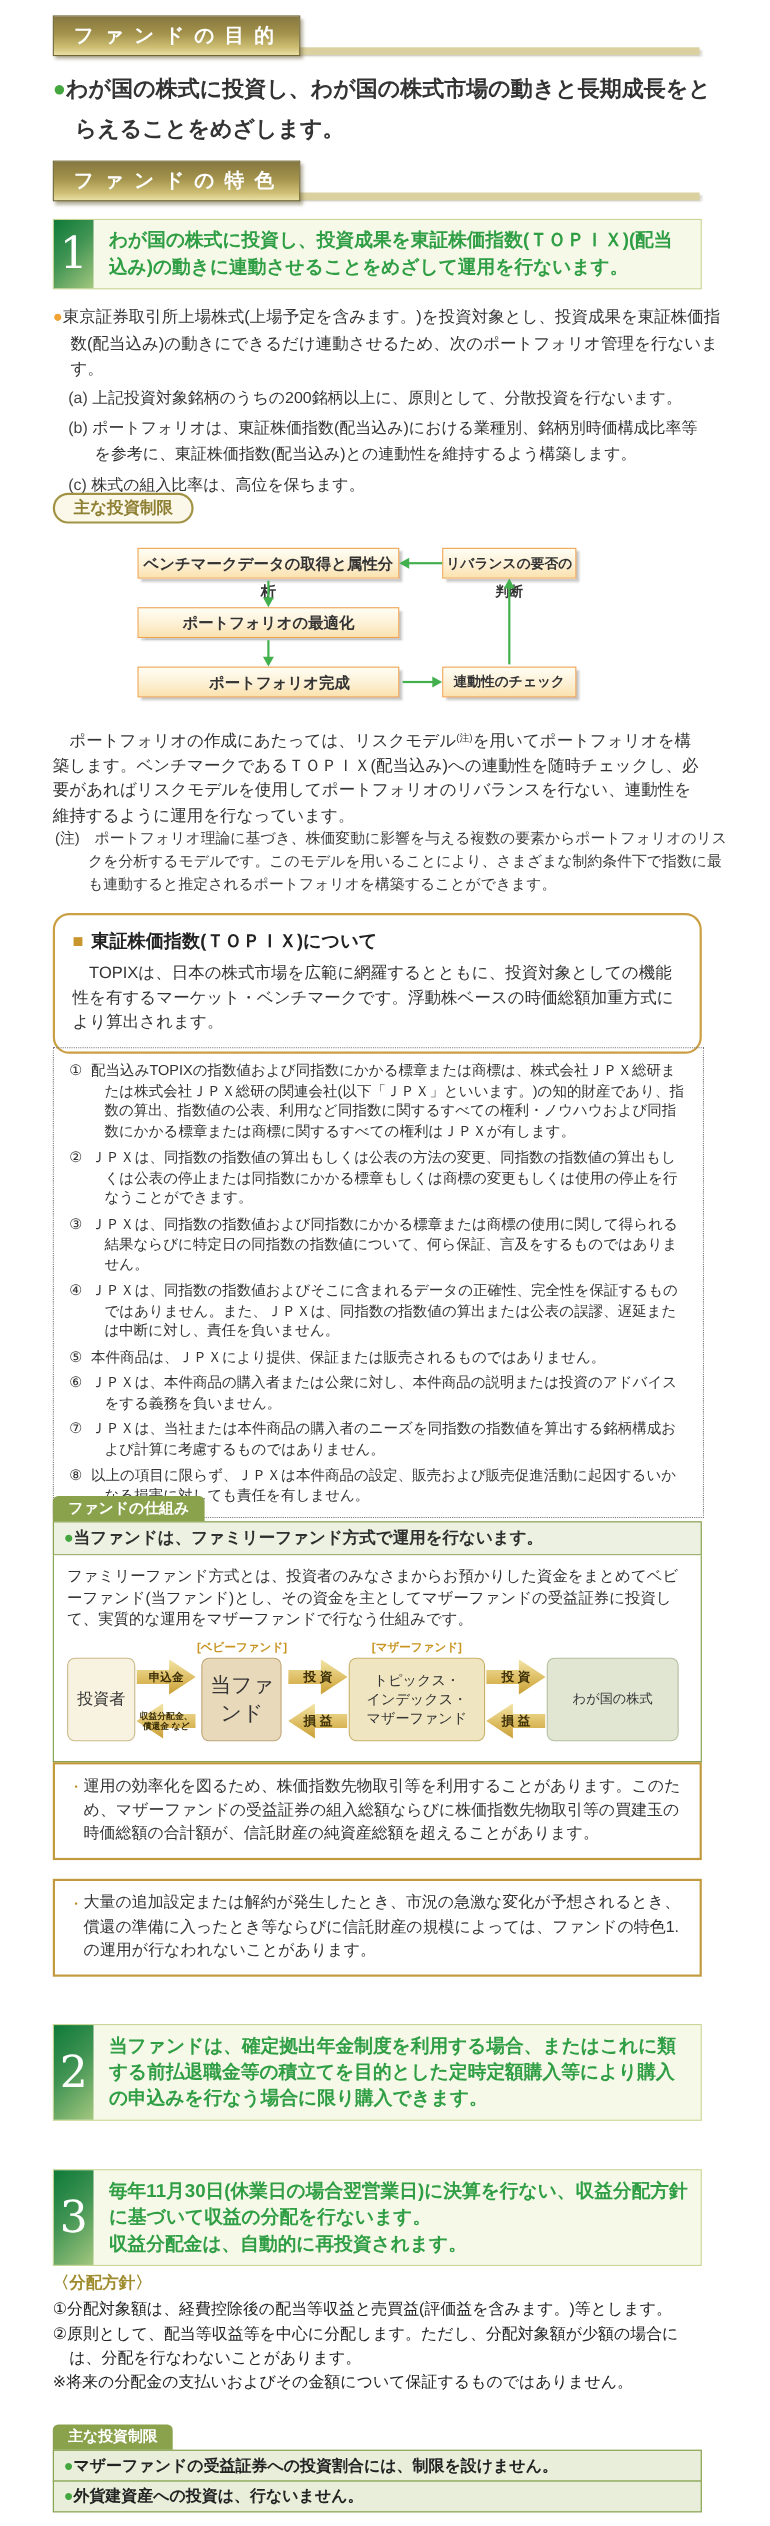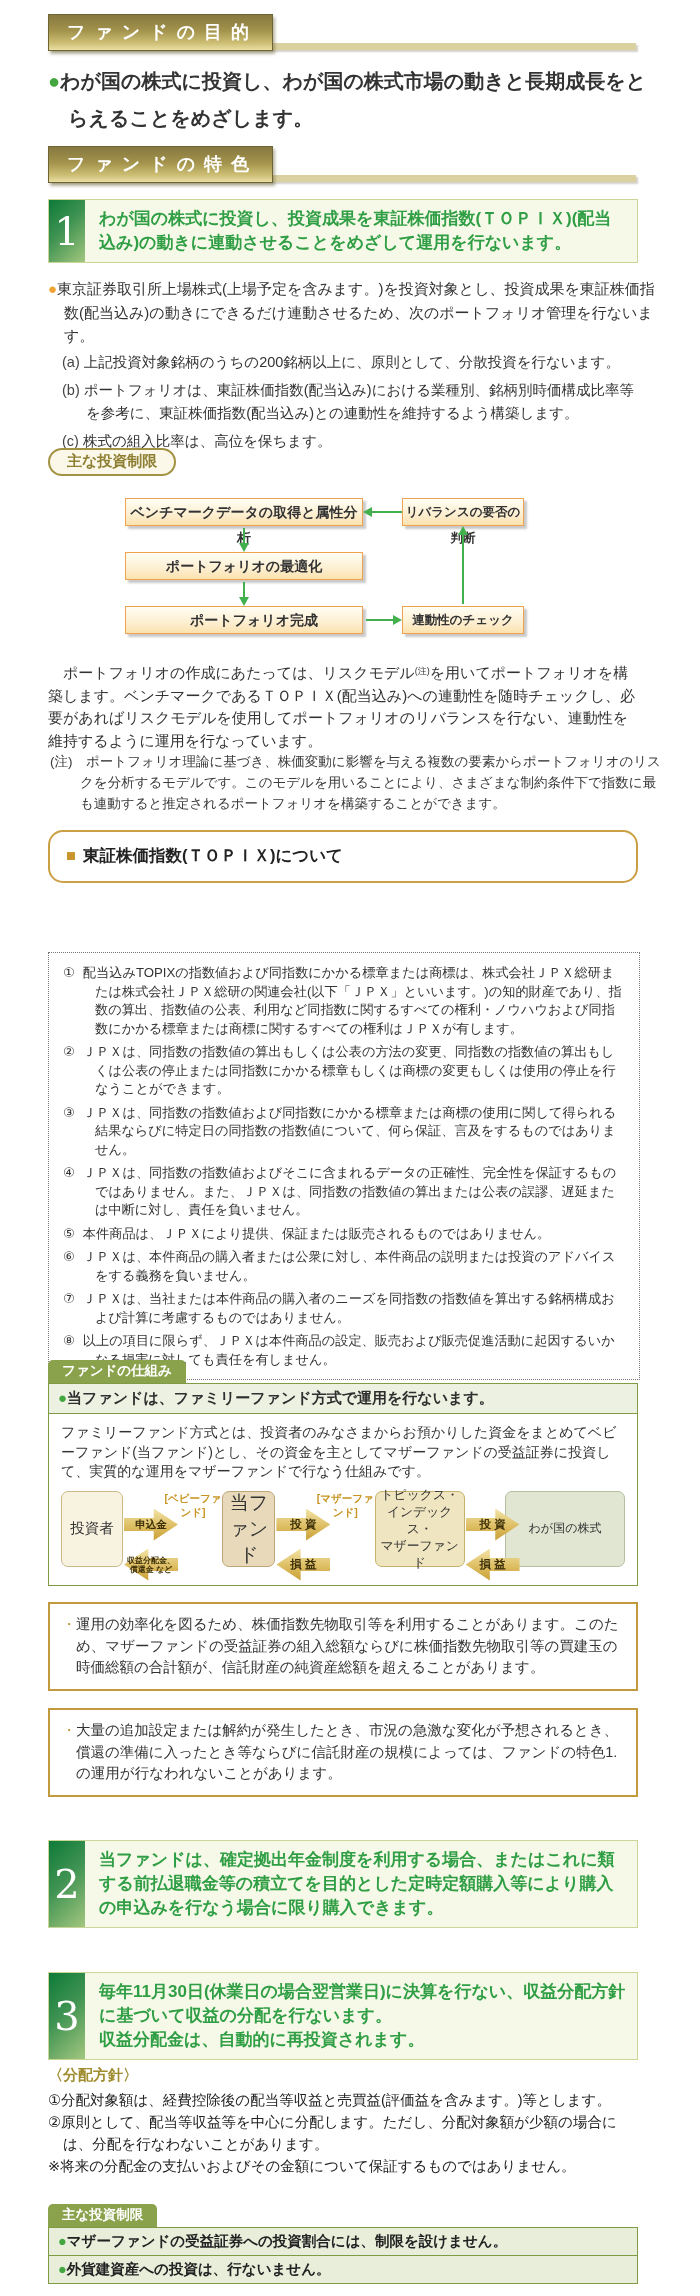--- a/index.html
+++ b/index.html
@@ -57,21 +57,21 @@
   .jpx-item{font-size:13.2px;line-height:18.5px;color:#333;padding-left:32px;text-indent:-32px;margin-bottom:5px;}
   .jpx-item:last-child{margin-bottom:0;}
   .jpx-item .cl{margin-right:8px;}
   
   .tab{display:inline-block;background:#8aa24b;color:#fff;font-size:13.5px;font-weight:bold;
     padding:2px 14px 3px;border-radius:5px 5px 0 0;}
   .shikumi-band{border:1px solid #7f9c45;background:#edf1e1;padding:5px 9px;font-size:15px;font-weight:bold;color:#2e2e2e;}
   .shikumi-box{border:1px solid #7f9c45;border-top:none;background:#fff;padding:9px 12px 18px;}
   .shikumi-body{font-size:14px;line-height:19.5px;color:#333;}
   .diagram{margin-top:9px;display:flex;}
-  .dcol{display:flex;}
+  .dcol{display:flex;flex-direction:column;align-items:center;}
   .dlabel{height:16px;font-size:10.5px;font-weight:bold;color:#c79420;text-align:center;line-height:14px;}
   .dbox{height:76px;border-radius:7px;display:flex;align-items:center;justify-content:center;
     text-align:center;box-sizing:border-box;}
   .dbox.investor{width:62px;background:#f8f2e0;border:1px solid #cbb98b;font-size:14.5px;}
   .dbox.baby{width:73px;background:#e8d9ba;border:1px solid #bfa577;font-size:19px;}
   .dbox.mother{width:124px;background:#efe5c0;border:1px solid #c7b168;font-size:12.8px;line-height:17px;}
   .dbox.stocks{width:120px;background:#e1e6d3;border:1px solid #b3bfa0;font-size:12px;}
   .acol{width:56px;position:relative;}
   .acol .aslot{height:16px;}
   .garrow{position:absolute;left:1px;width:54px;height:32px;}
@@ -158,20 +158,21 @@
   </div>
 
   <div class="abs p-note" style="top:751px;">
     <span>(注)</span>　<span>ポートフォリオ理論に基づき、株価変動に影響を与える複数の要素からポートフォリオのリスクを分析するモデルです。このモデルを用いることにより、さまざまな制約条件下で指数に最も連動すると推定されるポートフォリオを構築することができます。</span>
   </div>
 
   <div class="abs topixbox" style="top:830px;border-radius:15px;">
     <div class="t-title">
       <span class="sq">■</span><span>東証株価指数(ＴＯＰＩＸ)について</span>
     </div>
+    <div class="t-body">　TOPIXは、日本の株式市場を広範に網羅するとともに、投資対象としての機能性を有するマーケット・ベンチマークです。浮動株ベースの時価総額加重方式により算出されます。</div>
   </div>
 
   <div class="abs dotted" style="top:952px;">
     <div class="jpx-item"><span class="cl">①</span><span>配当込みTOPIXの指数値および同指数にかかる標章または商標は、株式会社ＪＰＸ総研または株式会社ＪＰＸ総研の関連会社(以下「ＪＰＸ」といいます。)の知的財産であり、指数の算出、指数値の公表、利用など同指数に関するすべての権利・ノウハウおよび同指数にかかる標章または商標に関するすべての権利はＪＰＸが有します。</span></div>
     <div class="jpx-item"><span class="cl">②</span><span>ＪＰＸは、同指数の指数値の算出もしくは公表の方法の変更、同指数の指数値の算出もしくは公表の停止または同指数にかかる標章もしくは商標の変更もしくは使用の停止を行なうことができます。</span></div>
     <div class="jpx-item"><span class="cl">③</span><span>ＪＰＸは、同指数の指数値および同指数にかかる標章または商標の使用に関して得られる結果ならびに特定日の同指数の指数値について、何ら保証、言及をするものではありません。</span></div>
     <div class="jpx-item"><span class="cl">④</span><span>ＪＰＸは、同指数の指数値およびそこに含まれるデータの正確性、完全性を保証するものではありません。また、ＪＰＸは、同指数の指数値の算出または公表の誤謬、遅延または中断に対し、責任を負いません。</span></div>
     <div class="jpx-item"><span class="cl">⑤</span><span>本件商品は、ＪＰＸにより提供、保証または販売されるものではありません。</span></div>
     <div class="jpx-item"><span class="cl">⑥</span><span>ＪＰＸは、本件商品の購入者または公衆に対し、本件商品の説明または投資のアドバイスをする義務を負いません。</span></div>
     <div class="jpx-item"><span class="cl">⑦</span><span>ＪＰＸは、当社または本件商品の購入者のニーズを同指数の指数値を算出する銘柄構成および計算に考慮するものではありません。</span></div>

